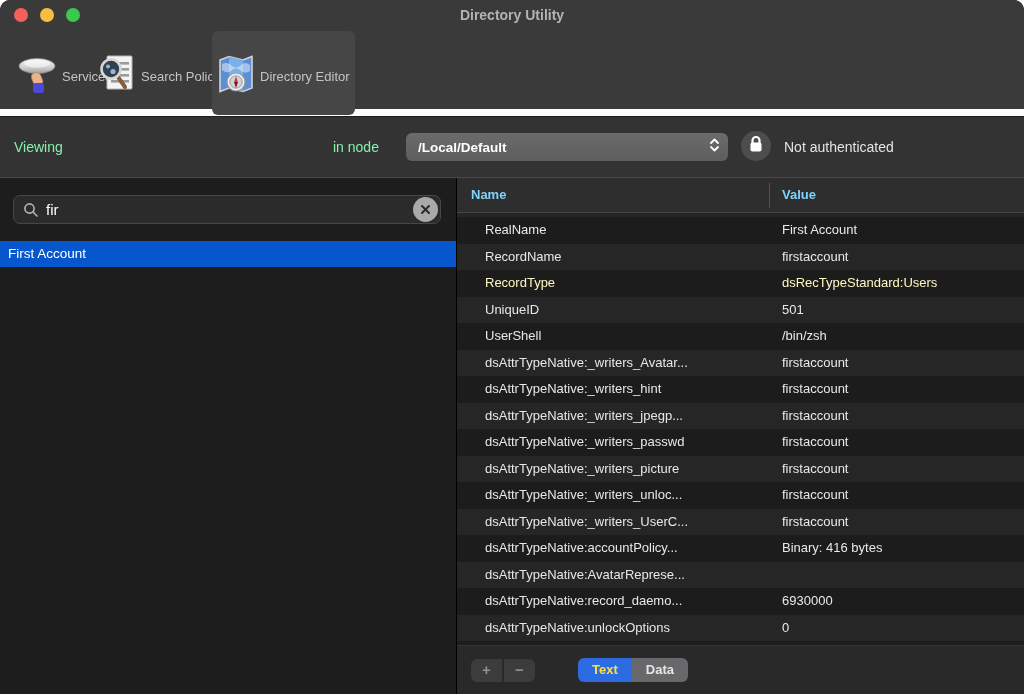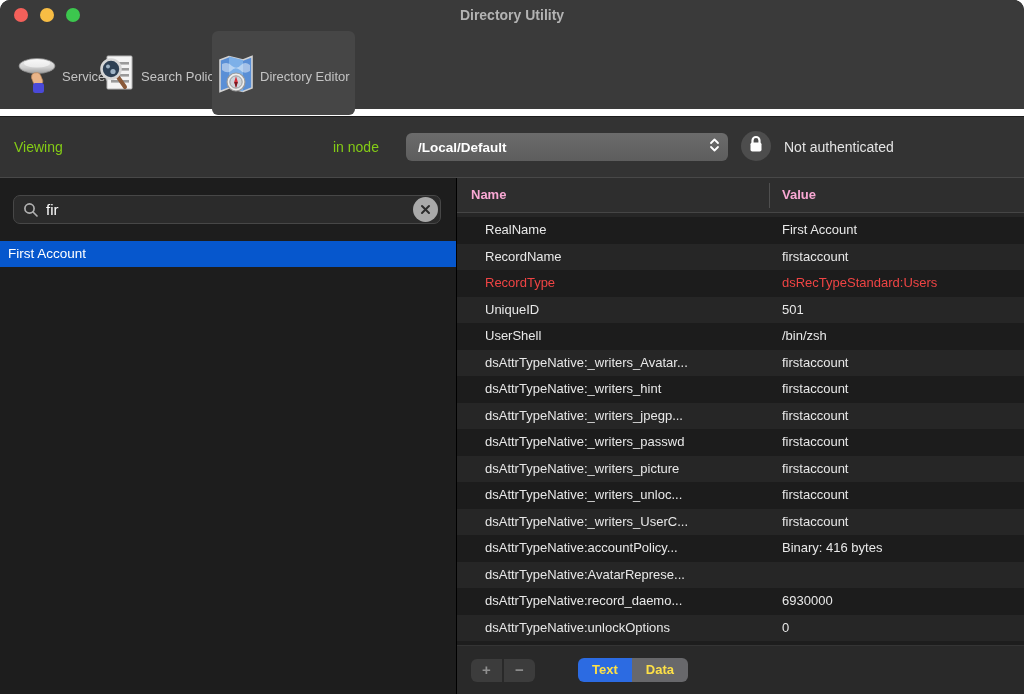--- a/index.html
+++ b/index.html
@@ -26,21 +26,21 @@
   .tb-item .tb-icon { height:50px; display:flex; align-items:center; justify-content:center; }
   .tb-item .tb-label { font-size:13px; color:#c3c3c3; margin-top:3px; white-space:nowrap; }
   .tb-services { left:12px; width:76px; }
   .tb-search  { left:93px; width:114px; }
   .tb-editor  { left:212px; width:143px;text-align:right; }
 
   
   .nodebar { position:absolute; left:0; top:117px; width:1024px; height:61px;
              background:#333333; border-bottom:1px solid #484848; }
   .nb-label { position:absolute; top:0; height:68px; line-height:60px;
-              color:#84cc16; font-size:14px; }
+              color:#86efac; font-size:14px; }
   .popup { position:absolute; top:16px; height:28px; border-radius:6px;
            background:linear-gradient(#6b6b6b,#5d5d5d); display:flex; align-items:center;
            padding:0 8px 0 12px; cursor:default; }
   .popup .popup-value { flex:1; color:#ffffff; font-size:13.5px; font-weight:600;
                         white-space:nowrap; overflow:hidden; }
   .popup .chev { flex:none; margin-left:6px; }
   .lock-btn { position:absolute; left:741px; top:131px; width:30px; height:30px;
               border-radius:50%; background:#4d4d4d; display:flex; align-items:center;
               justify-content:center; cursor:default; }
   .auth-text { position:absolute; left:784px; top:0; height:60px; line-height:60px;
@@ -62,46 +62,46 @@
               background:#a9a9a9; display:flex; align-items:center; justify-content:center;
               cursor:default; }
 
   .result-row { position:absolute; left:0; top:63px; width:456px; height:26px;
                 line-height:26px; padding-left:8px; font-size:13.5px; color:#fff; cursor:default; }
   .result-row.selected { background:#0657cd; }
 
   
   .thead { position:absolute; left:0; top:0; width:567px; height:35px; background:#2e2e2e;
            border-bottom:1px solid #454545; }
-  .th { position:absolute; top:0; height:34px; line-height:34px; color:#f9a8d4;
+  .th { position:absolute; top:0; height:34px; line-height:34px; color:#7dd3fc;
         font-size:13px; font-weight:700; cursor:default; }
   .th-name { left:14px; } .th-value { left:325px; }
   .th-divider { position:absolute; left:312px; top:5px; width:1px; height:25px; background:#4f4f4f; }
   .row-sliver { position:absolute; left:0; top:35px; width:567px; height:4px; background:#262626; }
   .tbody { position:absolute; left:0; top:39px; width:567px; }
   .trow { display:flex; height:26.5px; line-height:26.5px; font-size:13px; color:#e8e8e8;
           cursor:default; }
   .trow:nth-child(odd)  { background:#1c1c1c; }
   .trow:nth-child(even) { background:#262626; }
   .trow .cname { width:325px; padding-left:28px; white-space:nowrap; overflow:hidden; }
   .trow .cvalue { flex:1; white-space:nowrap; overflow:hidden; padding-right:8px; }
-  .trow.dimmed { color:#ef4444; }
+  .trow.dimmed { color:#fef9c3; }
 
   
   .tfooter { position:absolute; left:0; bottom:0; width:567px; height:49px; background:#292929;
              border-top:1px solid #343434; }
   .small-btn { position:absolute; top:13px; width:31px; height:23px; background:#3c3c3c;
                color:#909090; font-size:15px; font-weight:700; text-align:center;
                line-height:22px; cursor:default; }
   .btn-add { left:14px; border-radius:6px 0 0 6px; }
   .btn-remove { left:47px; border-radius:0 6px 6px 0; }
   .segmented { position:absolute; left:121px; top:12px; height:24px; display:flex;
                border-radius:6px; overflow:hidden; }
   .segment { height:24px; line-height:24px; padding:0 14px; font-size:13px; font-weight:700;
-             color:#fde047; background:#68686b; cursor:default; }
+             color:#e5e5e5; background:#68686b; cursor:default; }
   .segment.active { background:#2c6be2; color:#fde047; }
 </style>
 </head>
 <body>
 
 <div class="window">
 
   <div class="chrome">
     <div class="titlebar">
       <div class="win-title">Directory Utility</div>

